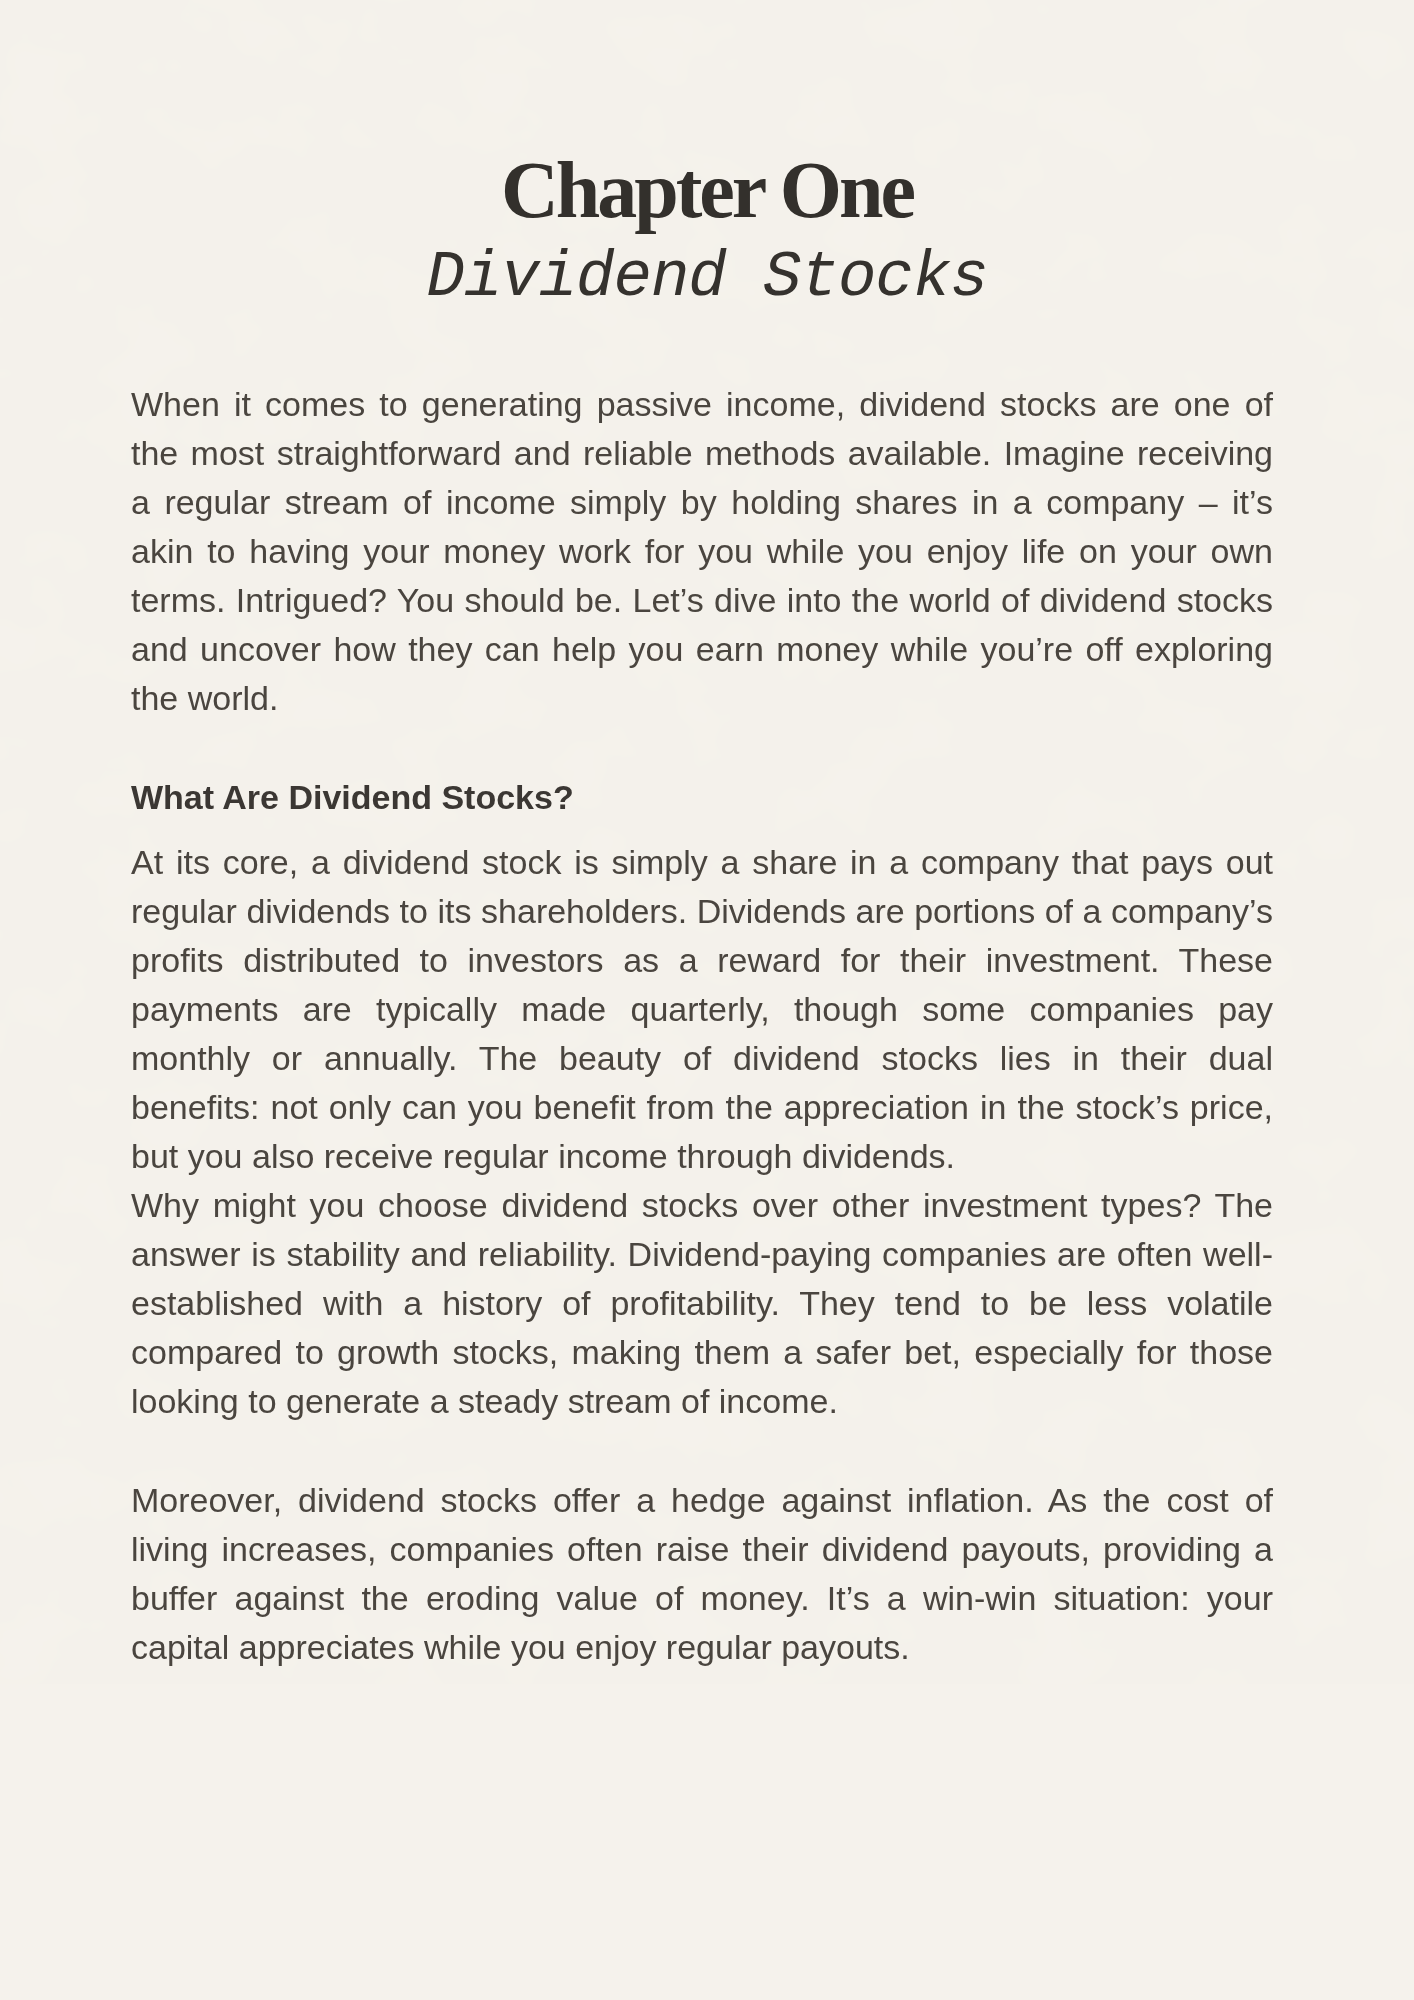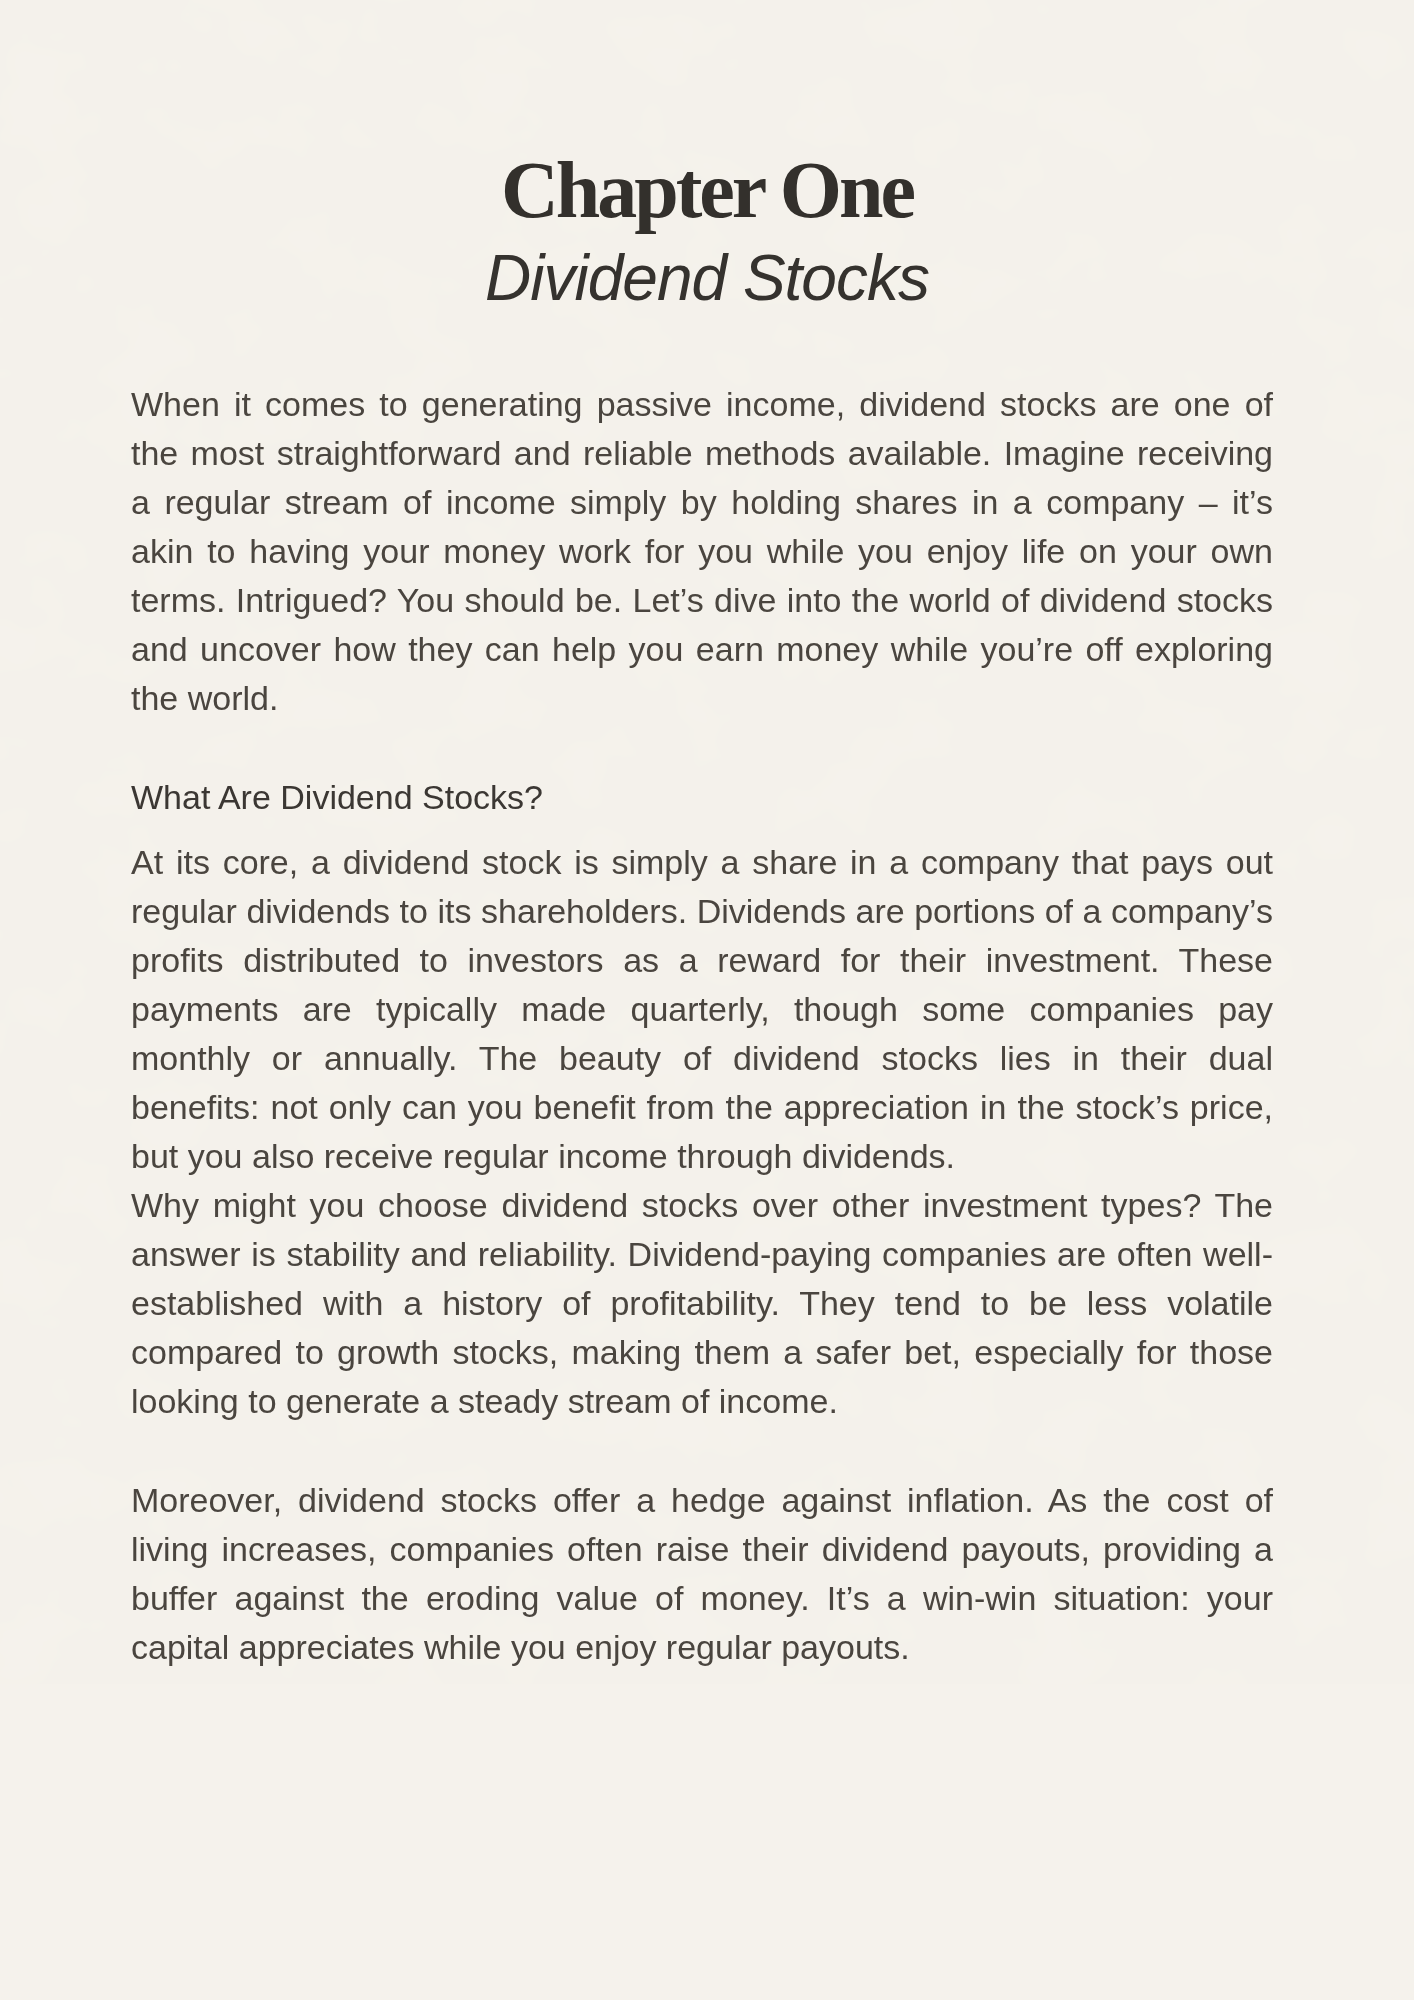--- a/index.html
+++ b/index.html
@@ -30,21 +30,21 @@
     margin: 150px 0 0 0;
     font-family: "Liberation Serif", serif;
     font-weight: bold;
     font-size: 80px;
     line-height: 1;
     letter-spacing: -3px;
     color: #33302c;
   }
   .chapter-subtitle {
     margin-top: 16px;
-    font-family: Liberation Sans, sans-serif;
+    font-family: Liberation Mono, monospace;
     font-style: italic;
     font-size: 64px;
     line-height: 1;
     letter-spacing: -1px;
     color: #35322e;
   }
   .content {
     position: absolute;
     left: 131px;
     top: 380px;
@@ -58,21 +58,21 @@
   .content p {
     margin: 0 0 50px 0;
   }
   .content section {
     margin: 0;
   }
   .content h2 {
     margin: 0;
     font-size: 34px;
     line-height: 49px;
-    font-weight: normal;
+    font-weight: bold;
     color: #3b3733;
     text-align: left;
   }
   .content p:last-child {
     margin-bottom: 0;
     margin-top: 16px;
   }
 </style>
 </head>
 <body>

